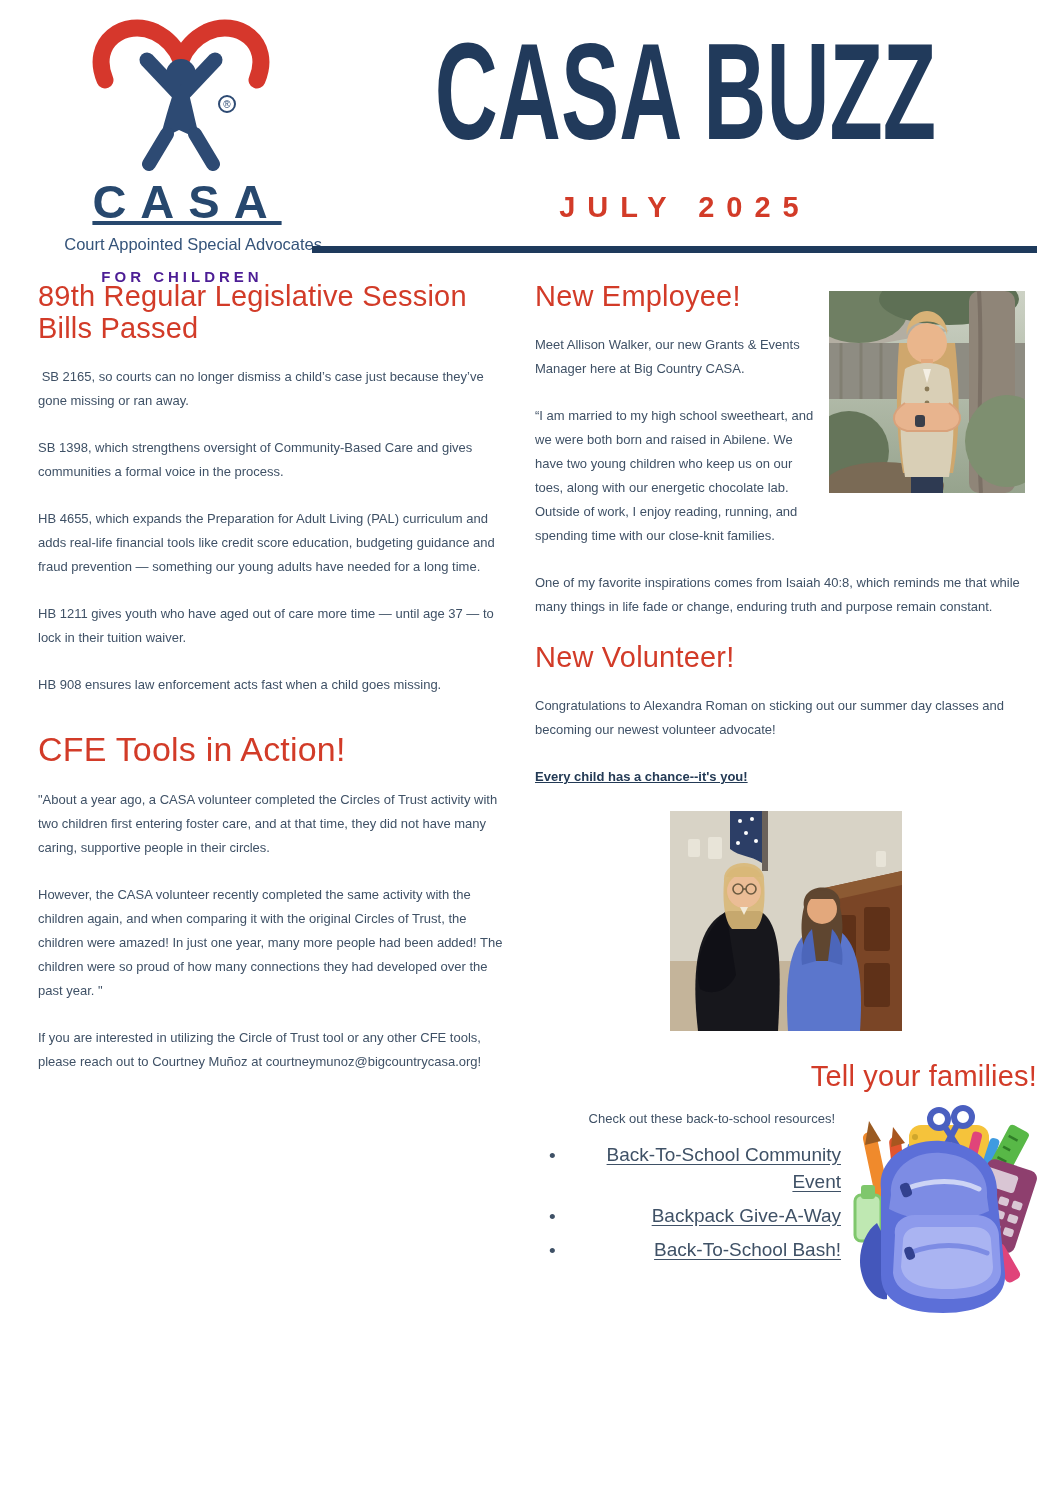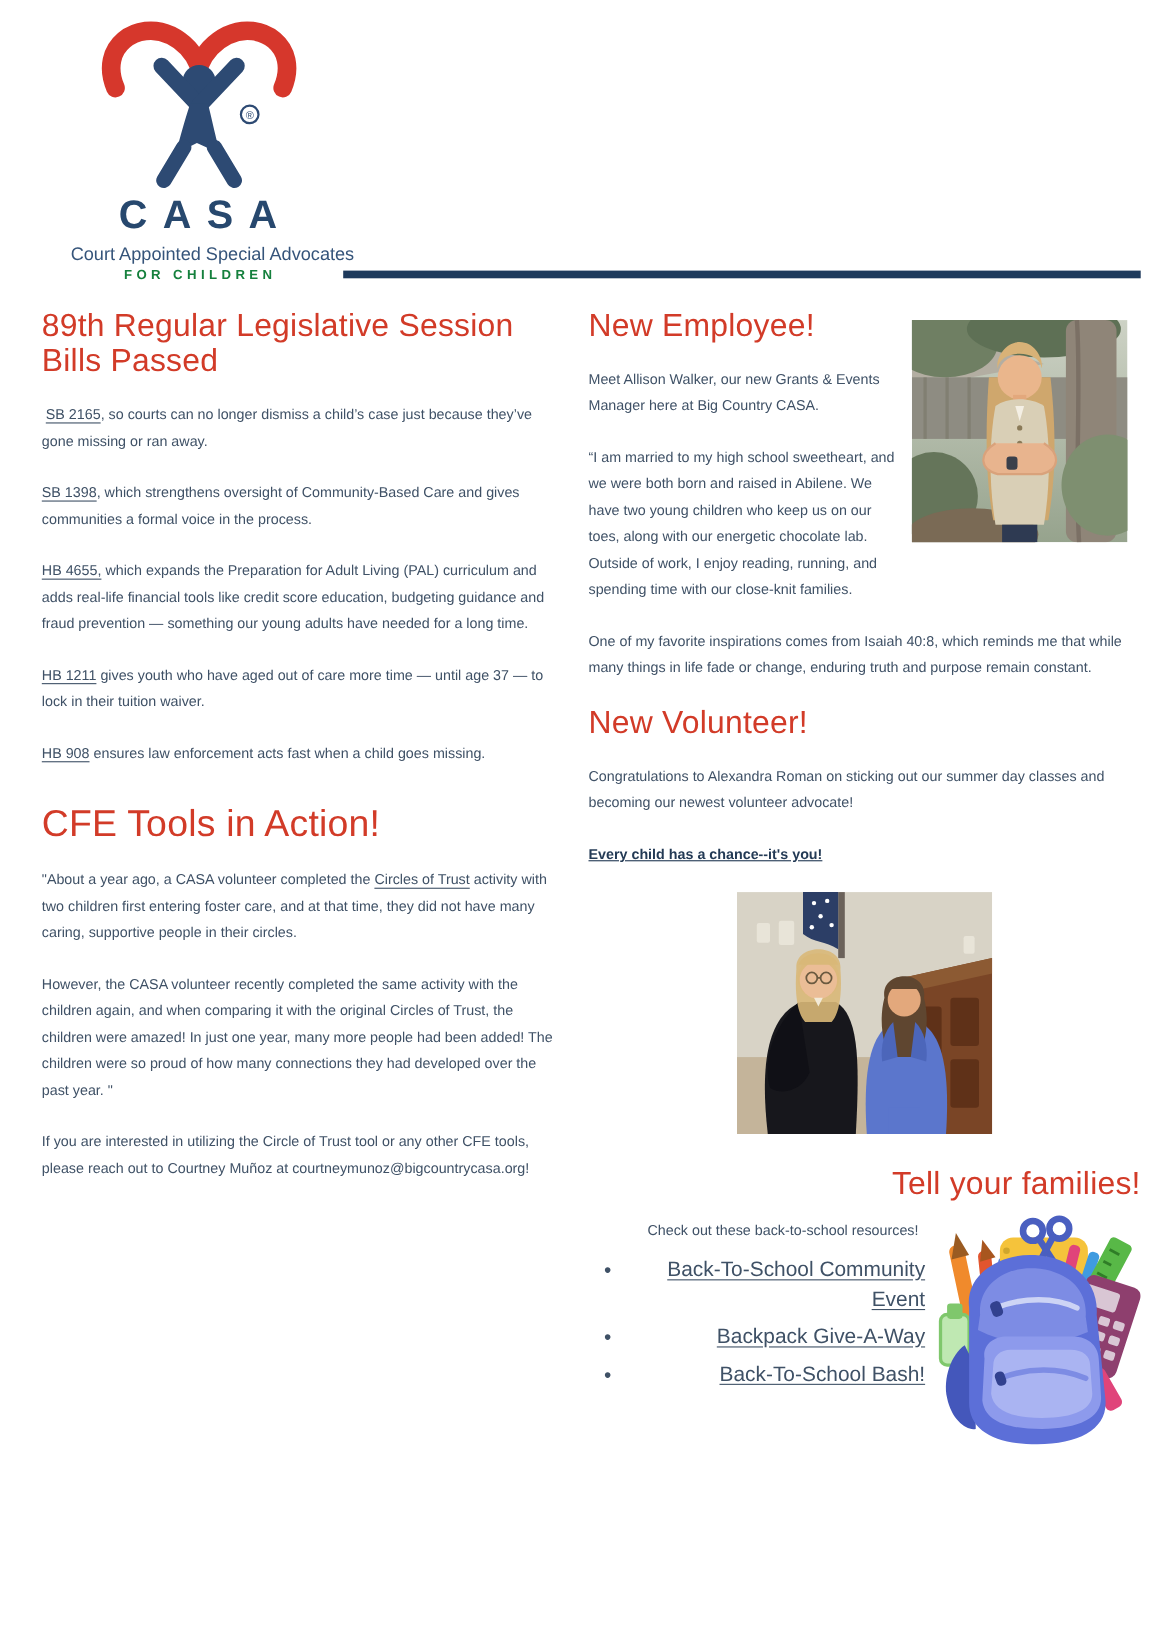--- a/index.html
+++ b/index.html
@@ -7,23 +7,23 @@
     position:relative;
     width:1059px;height:1497px;
     background:#ffffff;
     font-family:"Liberation Sans", sans-serif;
     color:#3f5166;
     overflow:hidden;
   }
   
   .logo{position:absolute;left:42px;top:12px;width:280px;text-align:center;}
   .logo-mark{display:block;margin:0 auto;}
-  .logo-casa{color:#27486e;font-size:36px;font-weight:bold;letter-spacing:14px;margin:2px 0 0 10px;}
+  .logo-casa{color:#27486e;font-size:47px;font-weight:bold;letter-spacing:14px;margin:2px 0 0 10px;text-decoration:underline;}
   .logo-tagline{color:#35547a;font-size:16.5px;margin-top:6px;text-align:right;}
-  .logo-sub{color:#15803d;font-size:12px;font-weight:bold;letter-spacing:4px;margin-top:2px;}
+  .logo-sub{color:#4c1d95;font-size:15px;font-weight:bold;letter-spacing:4px;margin-top:14px;}
   .masthead{position:absolute;left:330px;top:0;width:710px;text-align:center;}
   .masthead-title{
     display:inline-block;
     margin-top:14px;
     font-size:104px;
     font-weight:bold;
     color:#213a5b;
     letter-spacing:0px;
     transform:scale(0.84,1.32);
     transform-origin:center top;
@@ -42,21 +42,21 @@
   .col-right{position:absolute;left:535px;top:281px;width:502px;}
   h2.sec{
     color:#d23b28;font-weight:normal;
     font-size:29px;line-height:1.1;
     margin:0 0 20px 0;letter-spacing:0.2px;
   }
   h2.sec.big{font-size:34px;}
   .col-left p, .col-right p{
     font-size:13px;line-height:24px;margin:0 0 23px 0;
   }
-  .u{text-decoration:underline;text-underline-offset:3px;text-align:right;}
+  .u{text-underline-offset:3px;text-align:right;}
   .tagline{font-weight:bold;color:#233a55;font-size:20px;margin:8px 0 0 0 !important;text-decoration:underline;}
   .cfe-head{margin-top:34px !important;}
   
   .photo-employee{float:right;margin:10px 12px 10px 14px;}
   .photo-judges{display:block;margin:0 auto 8px auto;}
   .families{margin-top:30px;text-align:right;}
   .photo-backpack{float:right;margin:-4px 0 0 6px;}
   
   ul.links{list-style:none;margin:2px 0 0 0;padding:0 0 0 14px;}
   ul.links li{
@@ -86,20 +86,24 @@
       <path d="M100,122 L82,152" stroke="#2d4a73" stroke-width="14" stroke-linecap="round"></path>
       <path d="M128,122 L146,152" stroke="#2d4a73" stroke-width="14" stroke-linecap="round"></path>
       <circle cx="160" cy="92" r="8" fill="none" stroke="#2d4a73" stroke-width="2"></circle>
       <text x="160" y="96" text-anchor="middle" font-size="10" fill="#2d4a73">®</text>
     </svg>
     <div class="logo-casa">CASA</div>
     <div class="logo-tagline">Court Appointed Special Advocates</div>
     <div class="logo-sub">FOR CHILDREN</div>
   </div>
 
+  <div class="masthead">
+    <div class="masthead-title">CASA BUZZ</div>
+    <div class="masthead-issue">JULY 2025</div>
+  </div>
   <div class="header-rule"></div>
 
   <div class="col-left">
     <h2 class="sec">89th Regular Legislative Session Bills Passed</h2>
 
     <div>
 
     <p><span>&nbsp;</span><span class="u">SB 2165</span><span>, so courts can no longer dismiss a child’s case just because they’ve gone missing or ran away.</span></p>
         <p><span class="u">SB 1398</span><span>, which strengthens oversight of Community-Based Care and gives communities a formal voice in the process.</span></p>
         <p><span class="u">HB 4655,</span><span> which expands the Preparation for Adult Living (PAL) curriculum and adds real-life financial tools like credit score education, budgeting guidance and fraud prevention — something our young adults have needed for a long time.</span></p>

